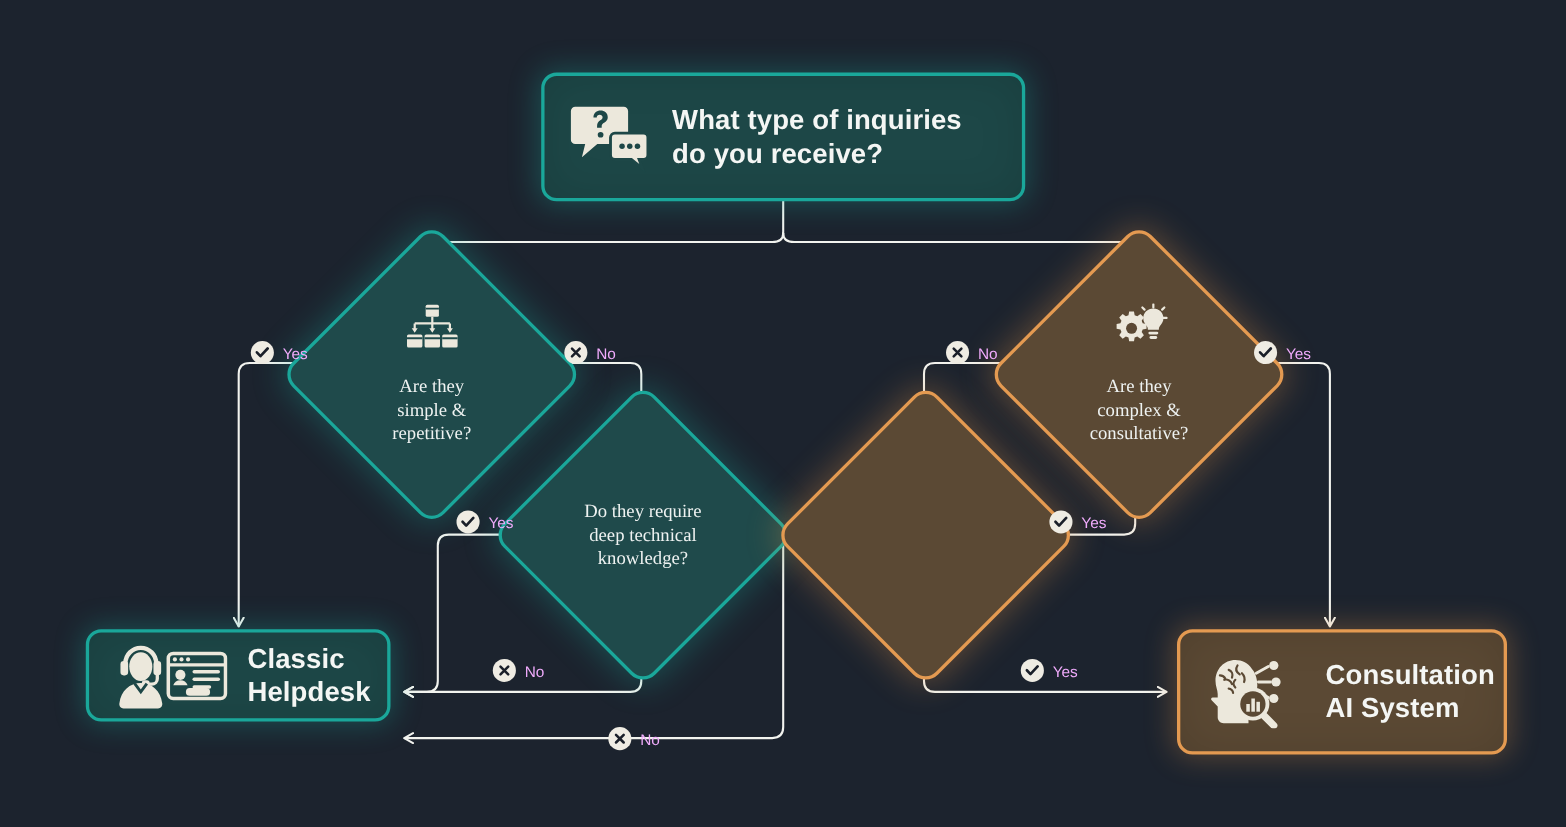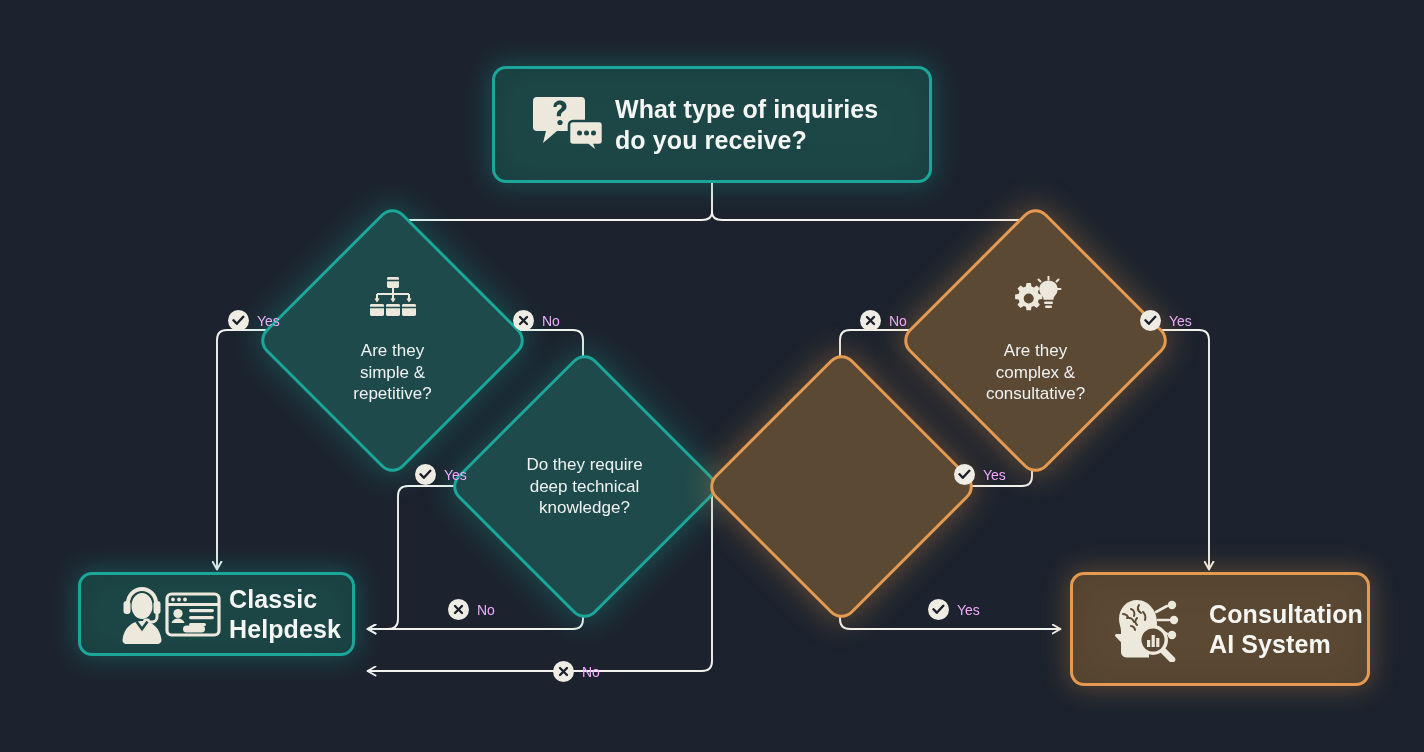--- a/index.html
+++ b/index.html
@@ -10,22 +10,22 @@
     overflow: hidden;
   }
   #stage { position: relative; width: 1424px; height: 752px; background: #1c232e; }
 
   svg.wires { position: absolute; inset: 0; width: 1424px; height: 752px; pointer-events: none; }
 
   
   .node { position: absolute; }
 
   .rect-node {
-    display: flex; align-items: center; gap: 8px;
-    border-radius: 14px; border: 3px solid; padding: 0 36px;
+    display: flex; align-items: center; gap: 18px;
+    border-radius: 14px; border: 3px solid; padding: 0 22px;
   }
   .rect-node .ntext {
     font-size: 25px; font-weight: bold; color: #f4f6f4; line-height: 1.22;
     letter-spacing: .1px; white-space: pre-line;
   }
   .n-teal { background: #1d4747; border-color: #1aa79a;
             box-shadow: 0 0 26px 3px rgba(26,180,162,.30), inset 0 0 40px rgba(0,0,0,.12); }
   .n-orange { background: #5b4934; border-color: #e49a51;
             box-shadow: 0 0 26px 3px rgba(230,150,70,.30), inset 0 0 40px rgba(0,0,0,.12); }
 
@@ -33,21 +33,21 @@
   .dia { position: absolute; display: flex; align-items: center; justify-content: center; }
   .dia .shape {
     position: absolute; inset: 0; transform: rotate(45deg);
     border-radius: 16px; border: 3px solid;
   }
   .dia .shape.teal { background: #1f4a4b; border-color: #1aa79a;
       box-shadow: 0 0 30px 4px rgba(26,180,162,.30); }
   .dia .shape.orange { background: #5b4934; border-color: #e49a51;
       box-shadow: 0 0 30px 4px rgba(230,150,70,.32); }
   .dia .inner { position: relative; z-index: 2; display: flex; flex-direction: column;
-      align-items: center; justify-content: flex-start; gap: 22px; width: 180px; }
+      align-items: center; justify-content: flex-start; gap: 22px; width: 180px; font-family: Liberation Serif, serif; }
   .dia .dtext { font-size: 17px; color: #eef2f1; text-align: center; line-height: 1.28;
       white-space: pre-line; }
 
   
   .elabel {
     position: absolute; display: flex; align-items: center; gap: 8px;
     font-size: 14px; color: #f0abfc; white-space: nowrap;
   }
   .badge { width: 21px; height: 21px; border-radius: 50%; background: #efece3;
     display: flex; align-items: center; justify-content: center; flex: 0 0 auto; }

